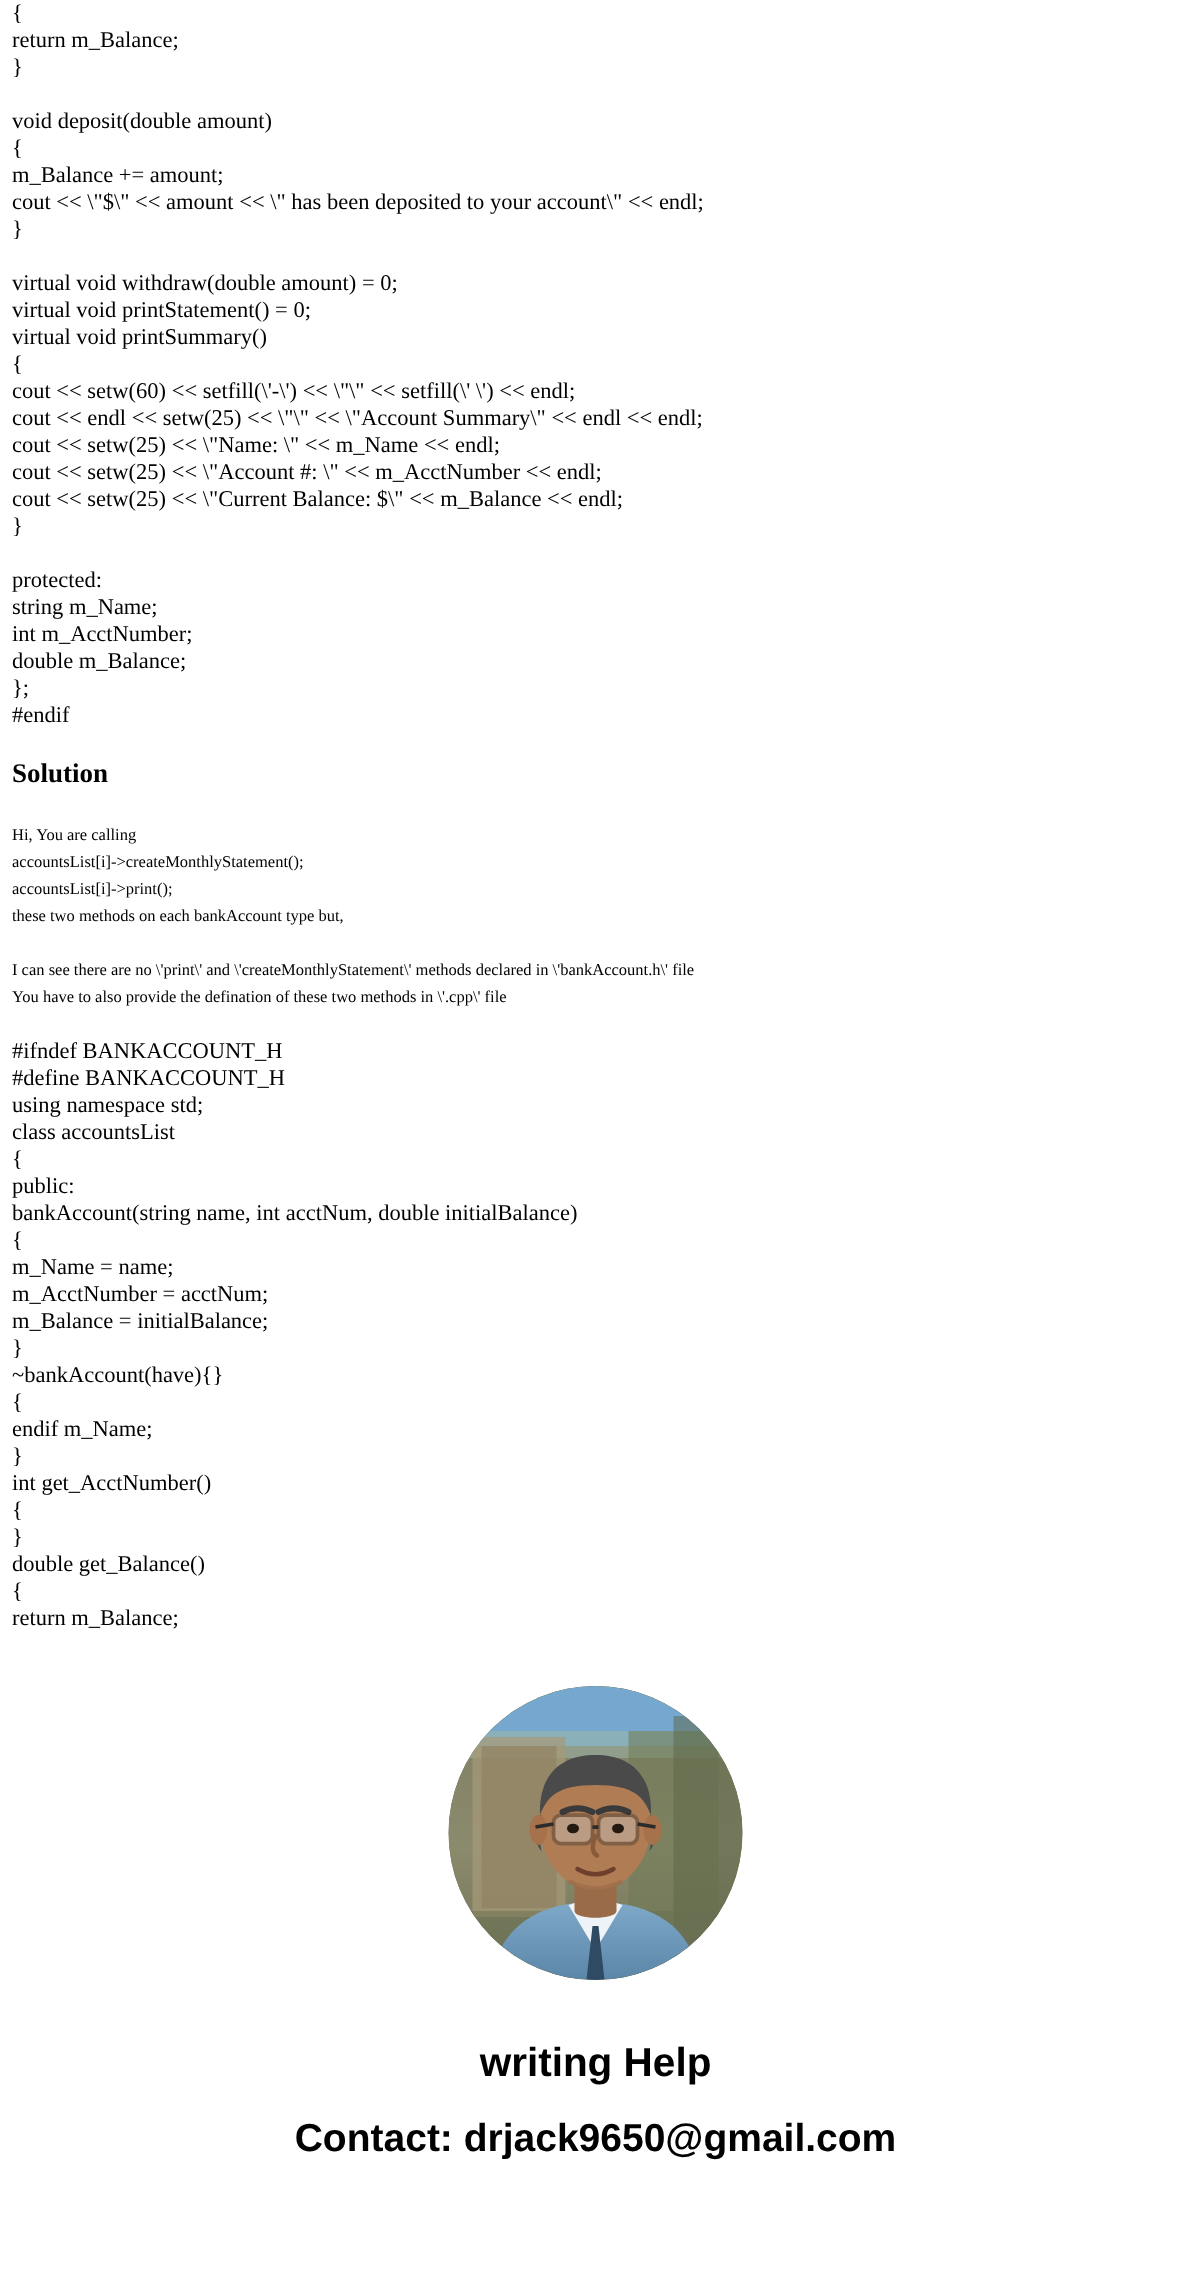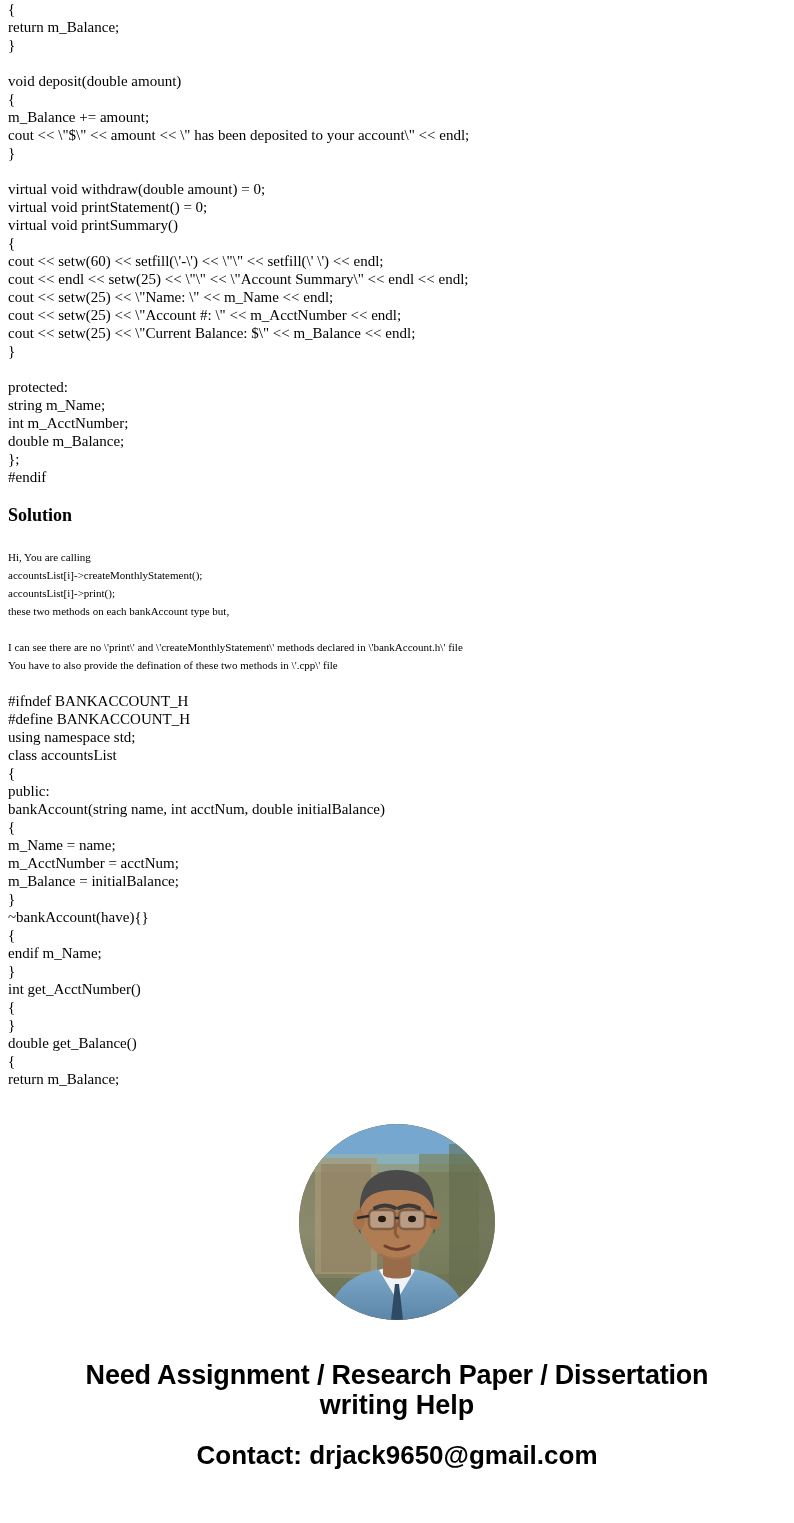--- a/index.html
+++ b/index.html
@@ -222,18 +222,17 @@
 
           <path d="M86 122 q12 7 24 0" stroke="#6d3f2c" stroke-width="3" fill="none" stroke-linecap="round"></path>
 
           <path d="M80 130 q18 10 36 0" stroke="#9a6b48" stroke-width="3" fill="none" opacity="0.6"></path>
         </g>
       </svg>
     </div>
   </div>
 
   <div class="footer">
-    <div class="footer-line1">Need Assignment / Research Paper / Dissertation</div>
     <div class="footer-line2">writing Help</div>
     <div class="footer-contact">Contact: drjack9650@gmail.com</div>
   </div>
 
 </div>
 
 </body></html>

